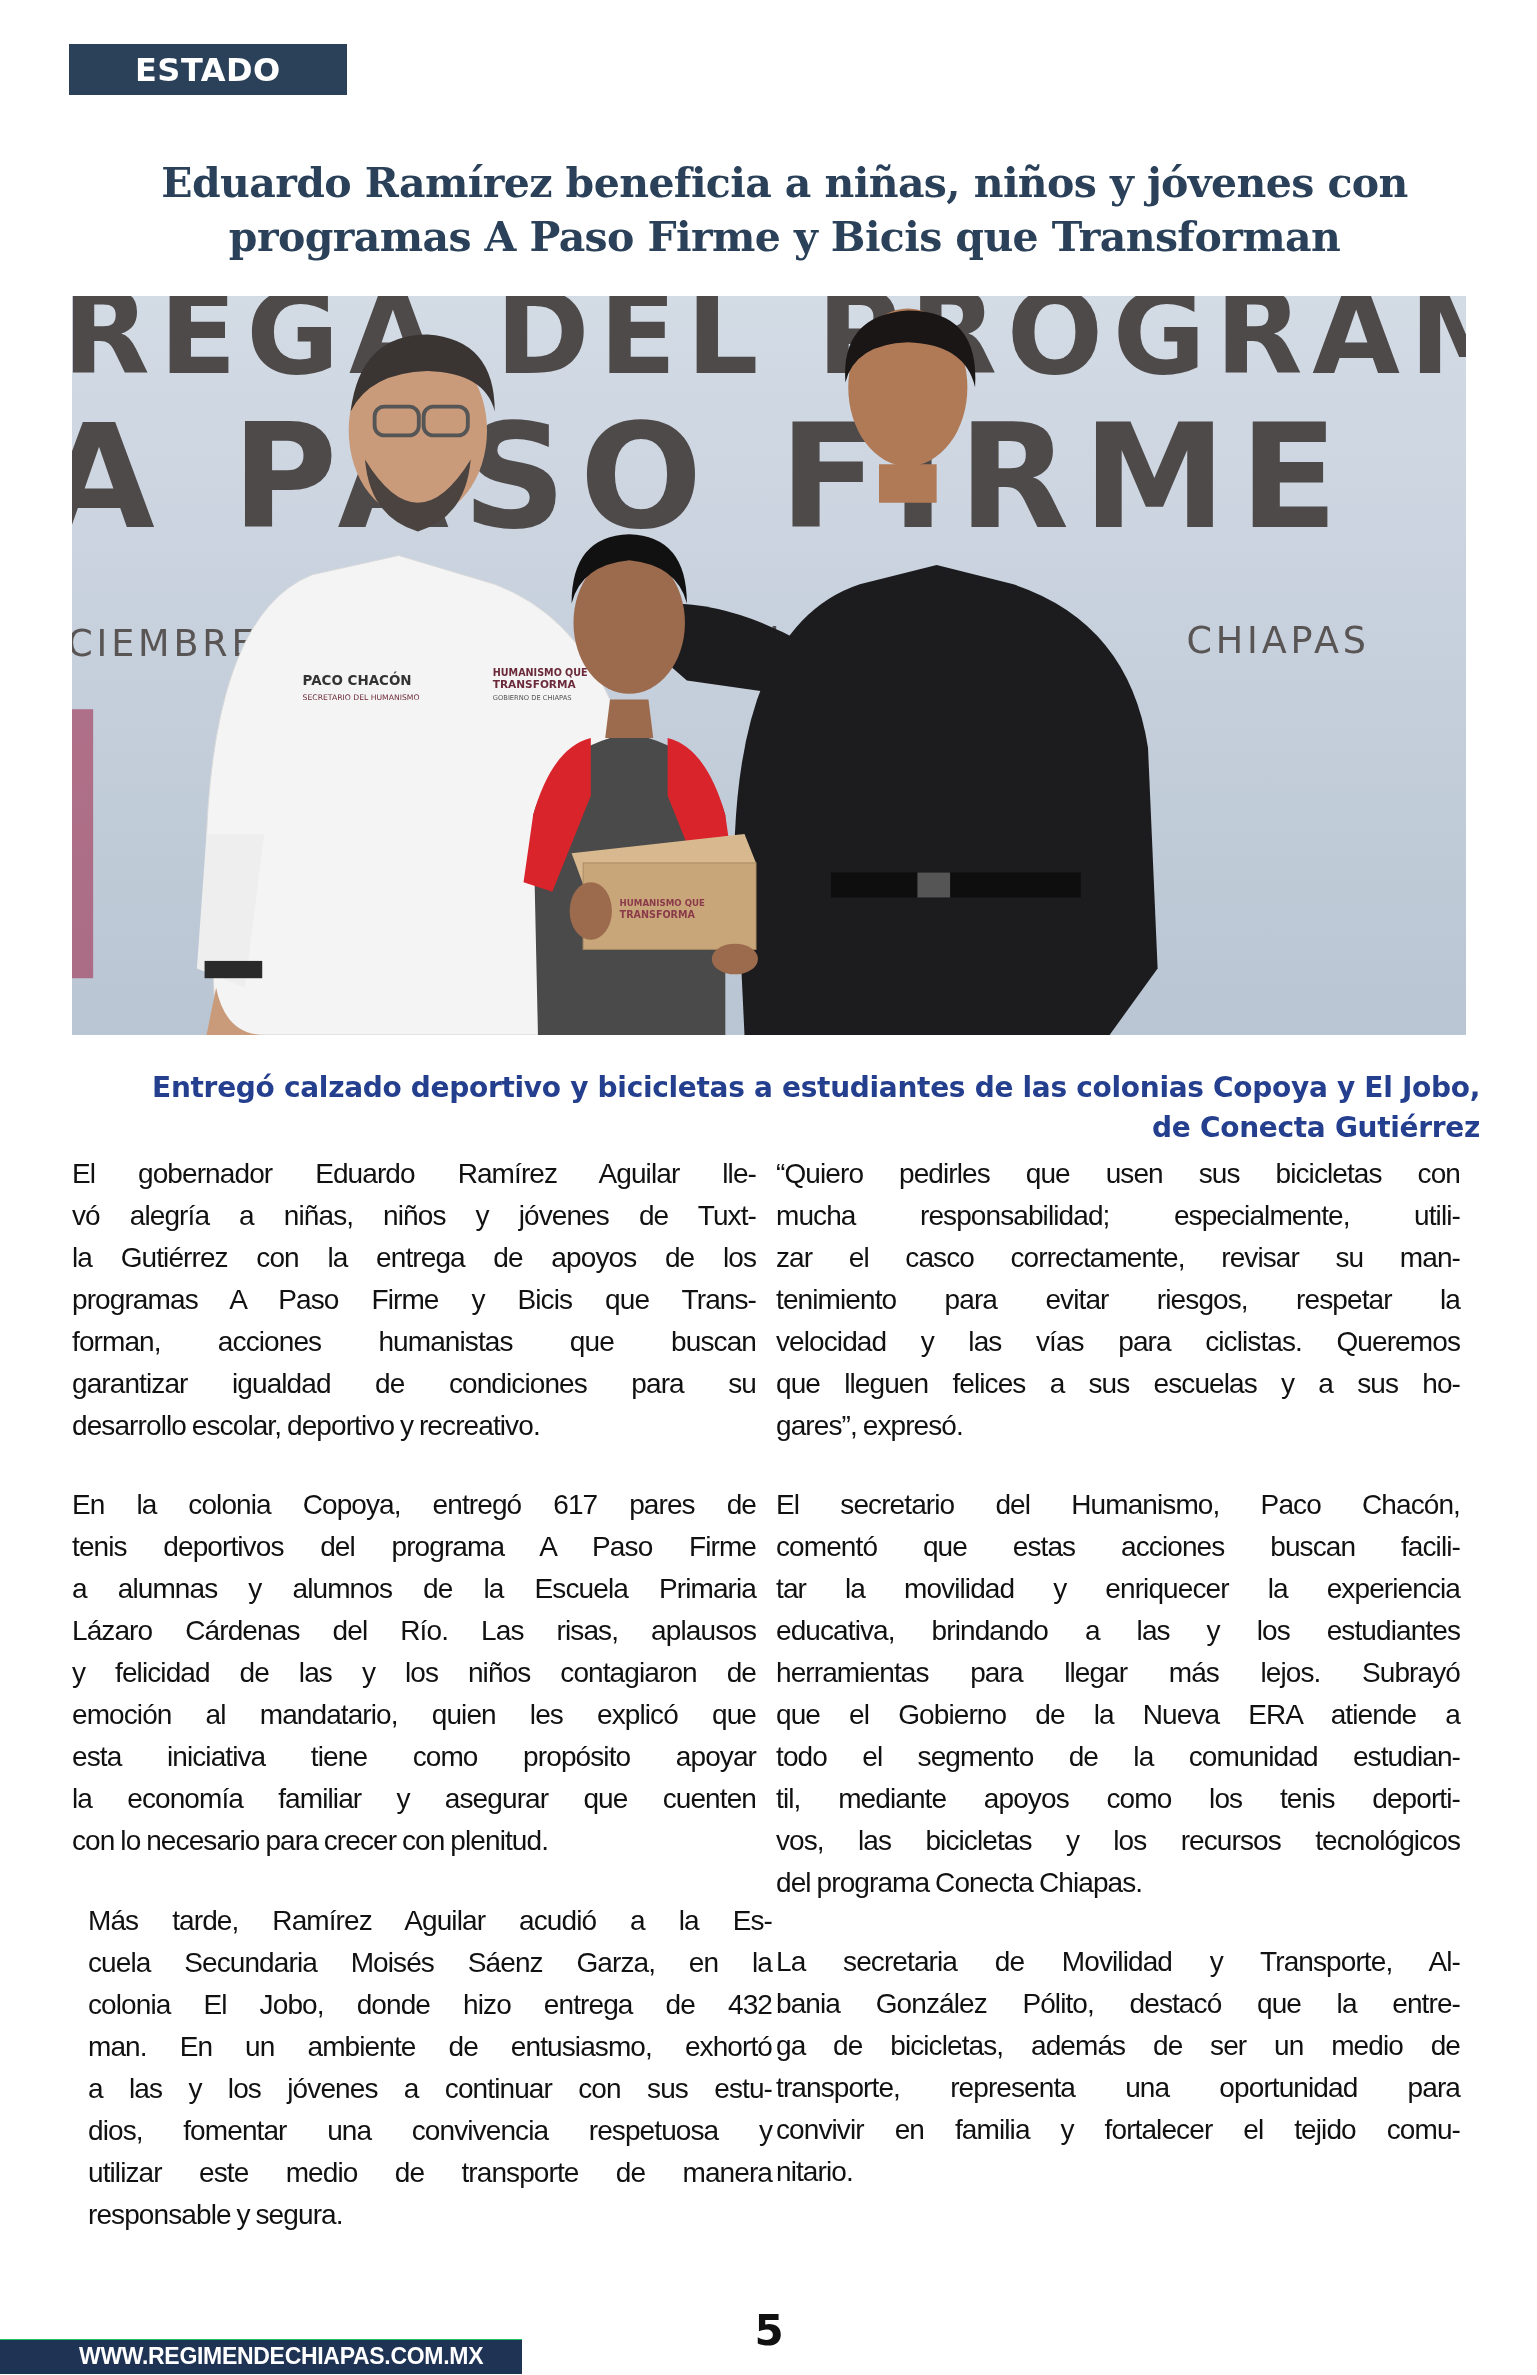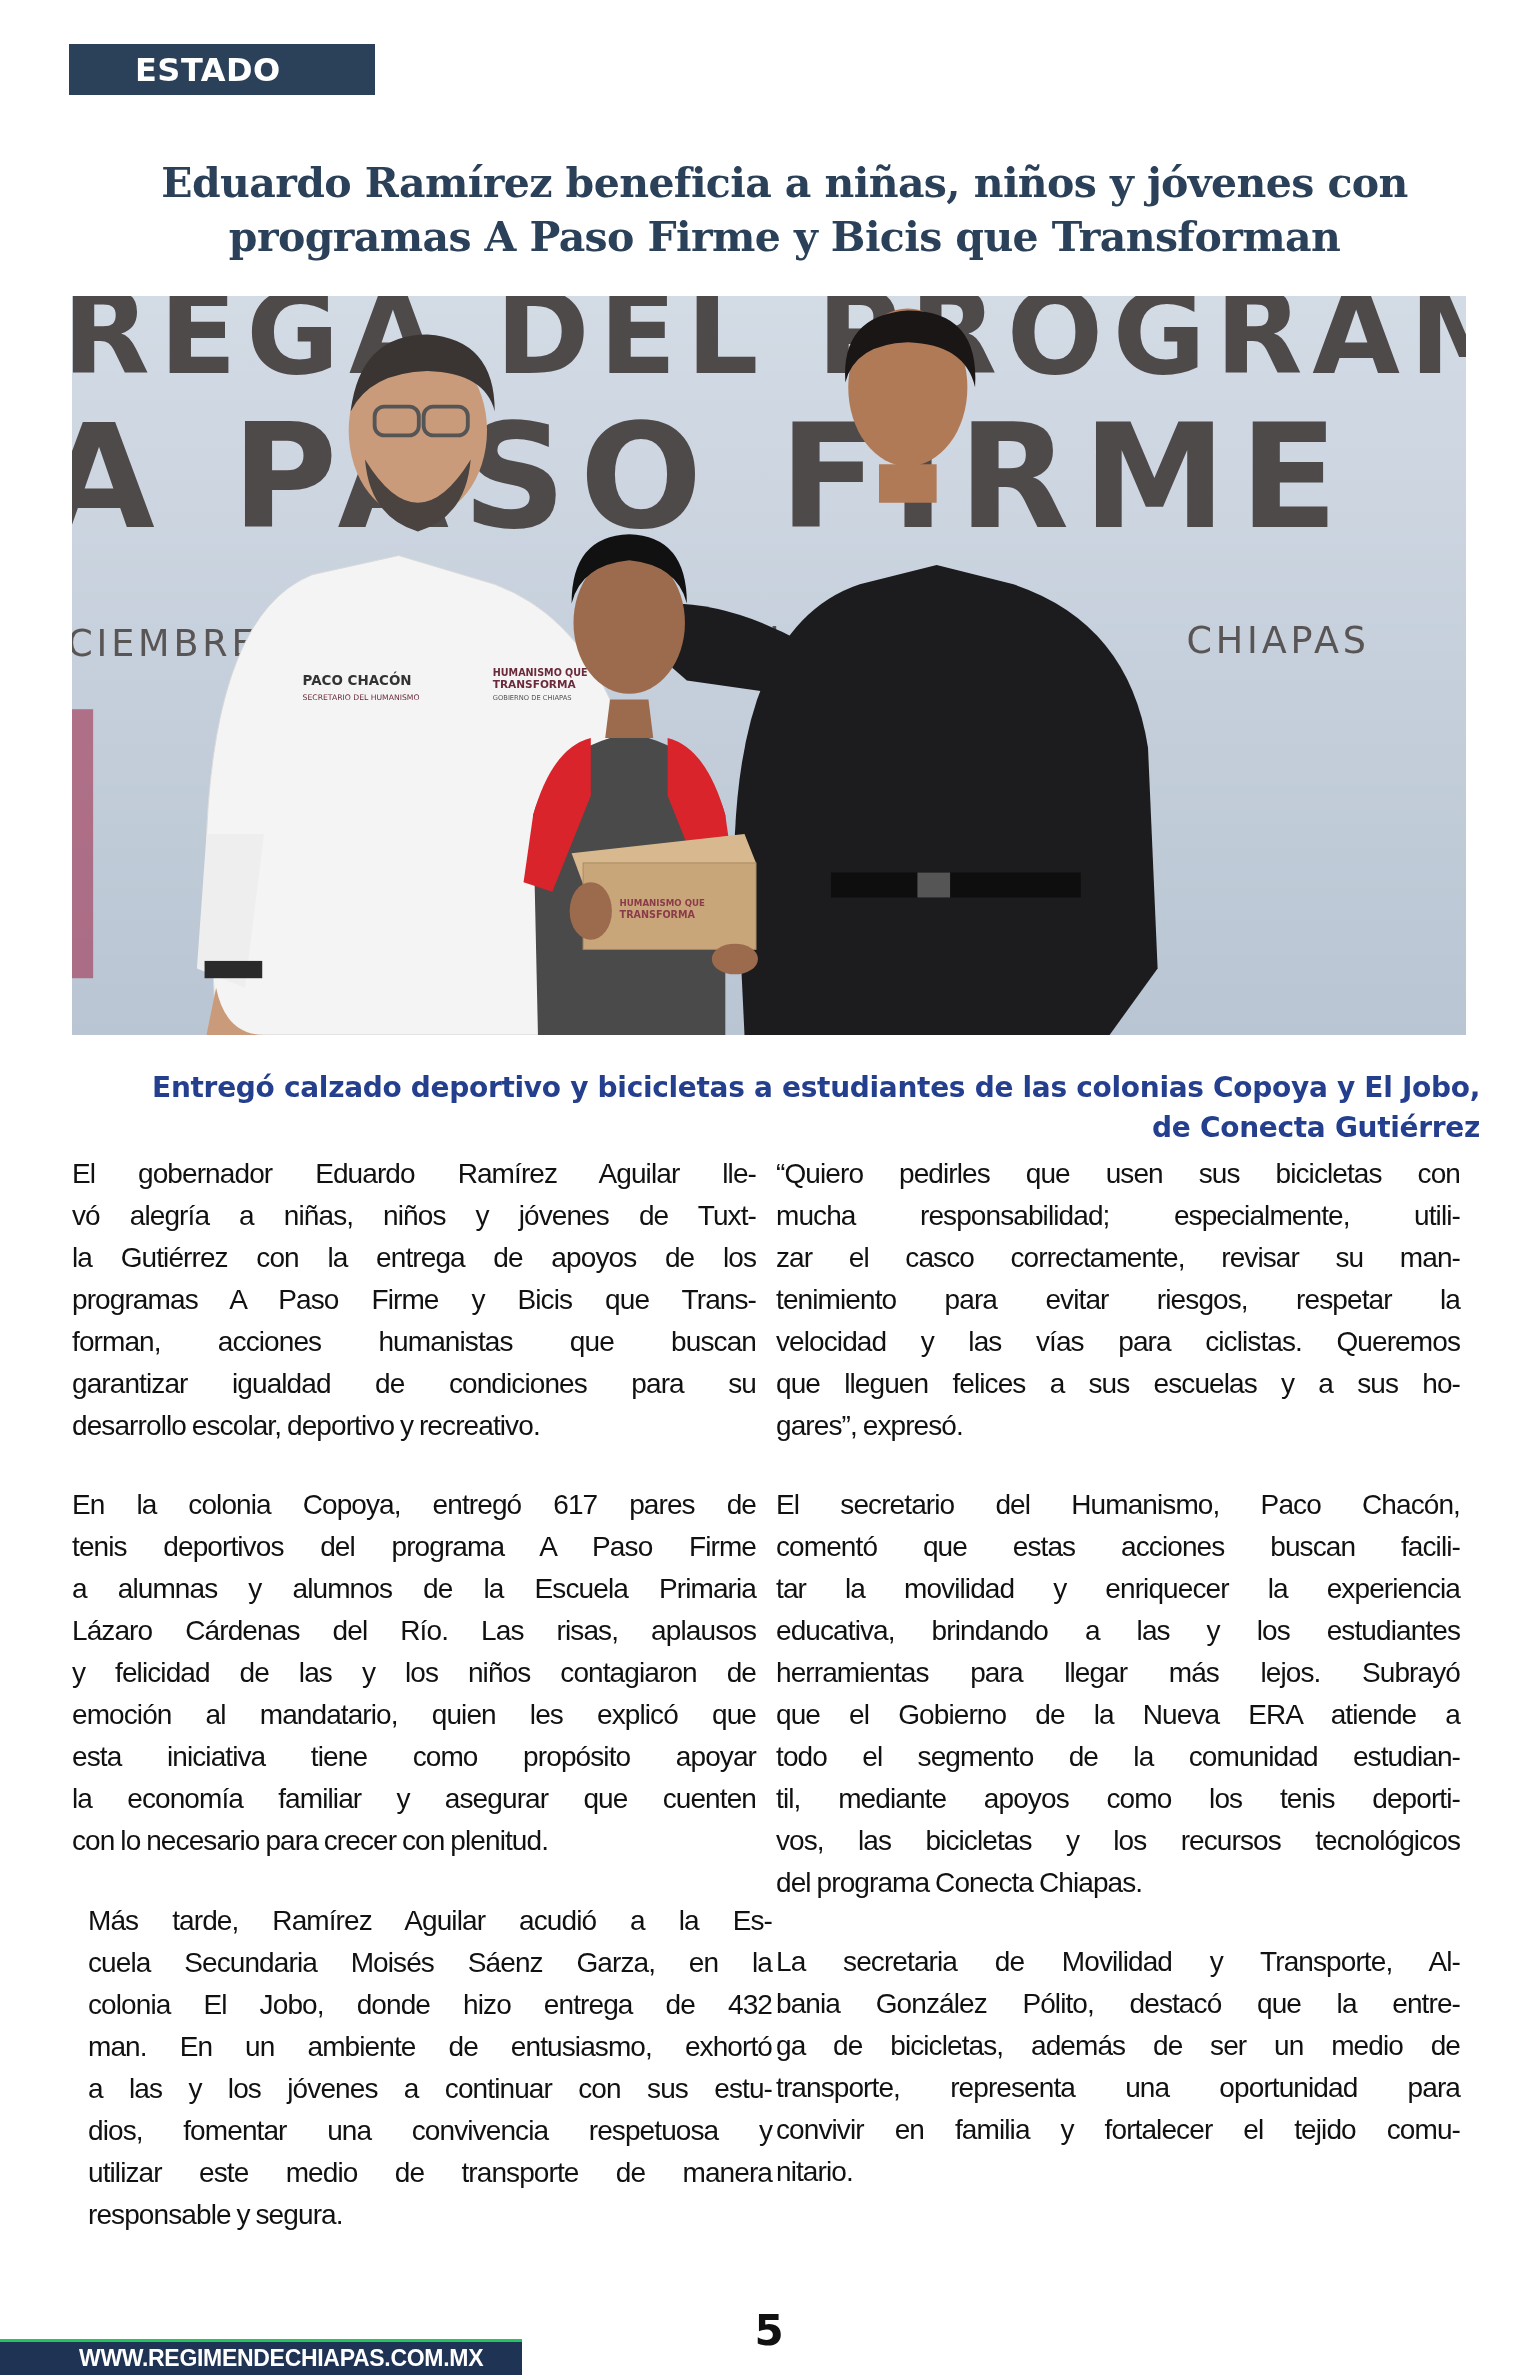--- a/index.html
+++ b/index.html
@@ -1,31 +1,31 @@
 <!DOCTYPE html>
 <html><head>
 <meta charset="utf-8">
 <style>
   html, body { margin: 0; padding: 0; background: #ffffff; }
   body { width: 1537px; height: 2376px; position: relative; overflow: hidden; font-family: "Liberation Sans", "DejaVu Sans", sans-serif; color: #111; }
-  .section-tag { position: absolute; left: 69px; top: 44px; width: 306px; height: 51px; background: #2a4159; }
+  .section-tag { position: absolute; left: 69px; top: 44px; width: 278px; height: 51px; background: #2a4159; }
   .section-tag span { position: absolute; left: 66px; top: 6.7px; color: #fff; font-family: "DejaVu Sans", sans-serif; font-weight: bold; font-size: 32px; letter-spacing: 0.5px; }
   .headline { position: absolute; left: 77px; width: 1383px; top: 140px; text-align: center; color: #2a4159; font-family: "DejaVu Serif", serif; font-weight: bold; font-size: 41px; line-height: 54px; letter-spacing: -0.6px; }
   .headline div { white-space: nowrap; }
   .photo { position: absolute; left: 72px; top: 296px; width: 1394px; height: 739px; overflow: hidden; background: #c9d3df; }
   .photo svg { display: block; }
   .subtitle { position: absolute; left: 58px; width: 1422px; top: 1068px; text-align: right; color: #253f8f; font-family: "DejaVu Sans", sans-serif; font-weight: bold; font-size: 28px; line-height: 40px; letter-spacing: -0.3px; }
   .subtitle div { white-space: nowrap; }
   .col { position: absolute; width: 684px; }
   .col.left { left: 72px; }
   .col.right { left: 776px; }
   .para { position: absolute; left: 0; width: 684px; }
   .line { height: 42px; line-height: 42px; font-size: 28px; white-space: nowrap; text-align: justify; text-align-last: justify; letter-spacing: -0.9px; word-spacing: -1px; color: #111; overflow: visible; }
   .line.last { text-align-last: left; }
-  .footer-bar { position: absolute; left: 0; top: 2339px; width: 522px; height: 34px; background: #1f3355; border-top: 3px solid #22c55e; }
+  .footer-bar { position: absolute; left: 0; top: 2339px; width: 522px; height: 34px; background: #1f3355; border-top: 1px solid #22c55e; }
   .footer-bar span { position: absolute; left: 79px; top: 2.9px; color: #fff; font-weight: bold; font-size: 23px; letter-spacing: -0.3px; font-family: "Liberation Sans", sans-serif; }
   .page-number { position: absolute; left: 740px; top: 2306px; width: 58px; text-align: center; font-weight: bold; font-size: 42px; font-family: "DejaVu Sans", sans-serif; color: #111; }
 </style>
 </head>
 <body>
 
 <div class="section-tag">
   <span>ESTADO</span>
 </div>
 

